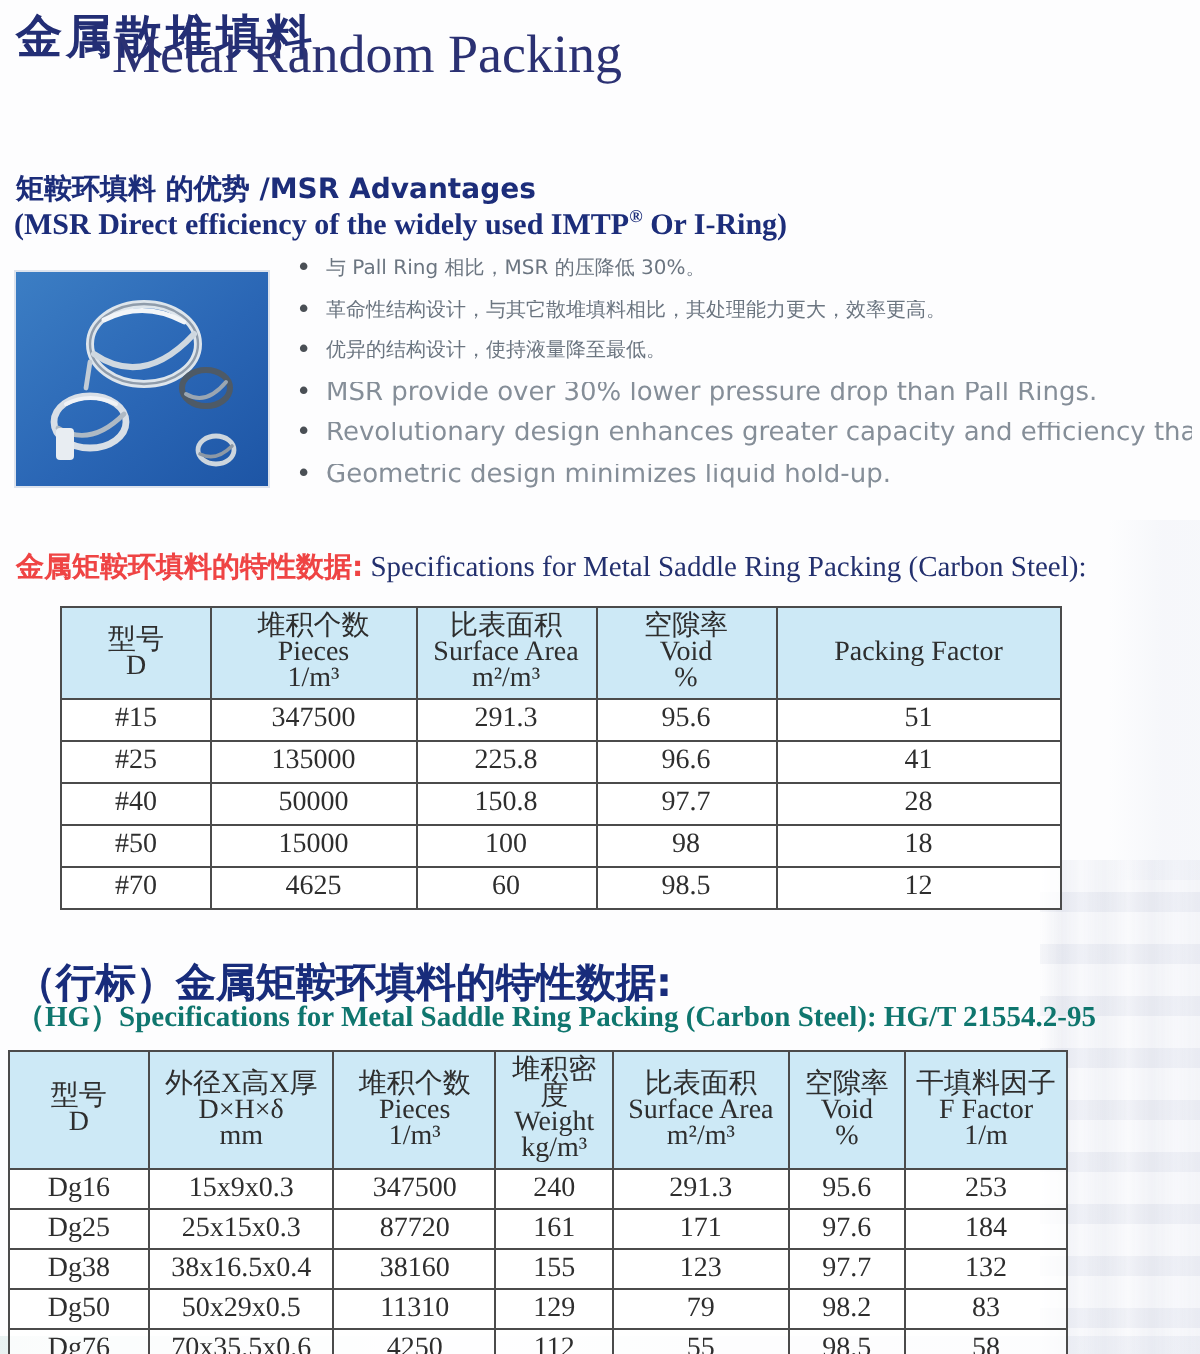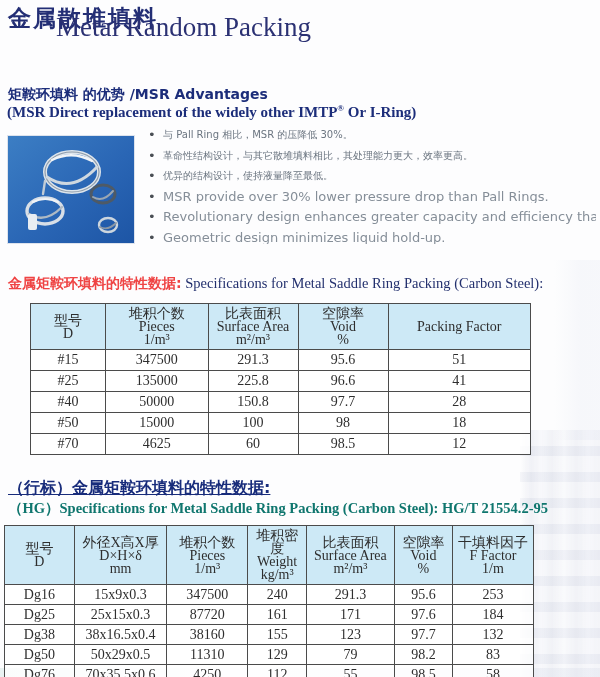--- a/index.html
+++ b/index.html
@@ -65,21 +65,21 @@
   .bullets li::before {
     content:"•"; position:absolute; left:2px; top:0;
     color:#4a4f55; font-size:13px; line-height:12px;
   }
 
   
   .sec-heading { position:absolute; left:8px; white-space:nowrap; }
   .sec1 { top:273px; }
   .sec-heading .cn { font-size:14px; font-weight:bold; color:#ef4444; }
   .sec-heading .en { font-family:"Liberation Serif", serif; font-size:14.5px; color:#23306e;margin-top:19px; }
-  .sec2-cn { position:absolute; left:8px; top:478px; font-size:16px; font-weight:bold; color:#182c7b;text-decoration:underline; }
+  .sec2-cn { position:absolute; left:8px; top:478px; font-size:20px; font-weight:bold; color:#182c7b; }
   .sec2-en { position:absolute; left:8px; top:499px; font-family:"Liberation Serif", serif; font-size:14.5px; font-weight:bold; color:#0f766e; }
 
   
   table.spec {
     position:absolute; border-collapse:collapse; table-layout:fixed;
     font-family:"Liberation Serif", serif; font-size:14px; color:#2e2e2e;
   }
   table.spec th, table.spec td { border:1px solid #4b4b4b; text-align:center; padding:0 2px; }
   table.spec th {
     background:#cde9f6; font-weight:normal; vertical-align:middle; padding:3px 2px;
@@ -98,21 +98,21 @@
   <div class="wm wm-right"></div>
   <div class="wm wm-right-upper"></div>
   <div class="wm wm-bottom"></div>
 
   <div class="content">
 
     <div class="title-cn">金属散堆填料</div>
     <div class="title-en">Metal Random Packing</div>
 
     <div class="adv-heading-cn">矩鞍环填料 的优势 /MSR Advantages</div>
-    <div class="adv-heading-en"><span>(MSR Direct replacement of the widely other IMTP</span><sup>®</sup><span> Or I-Ring)</span></div>
+    <div class="adv-heading-en"><span>(MSR Direct efficiency of the widely used IMTP</span><sup>®</sup><span> Or I-Ring)</span></div>
 
     <div class="photo">
       <svg width="126" height="107" viewBox="0 0 126 107">
         <defs>
           <linearGradient id="pbg" x1="0" y1="0" x2="1" y2="1">
             <stop offset="0" stop-color="#3c7ec4"></stop>
             <stop offset="0.55" stop-color="#2a66b5"></stop>
             <stop offset="1" stop-color="#1d55a5"></stop>
           </linearGradient>
         </defs>

